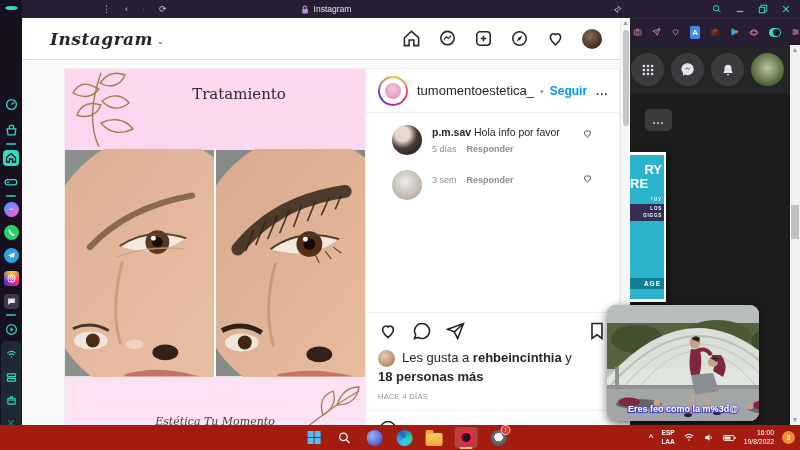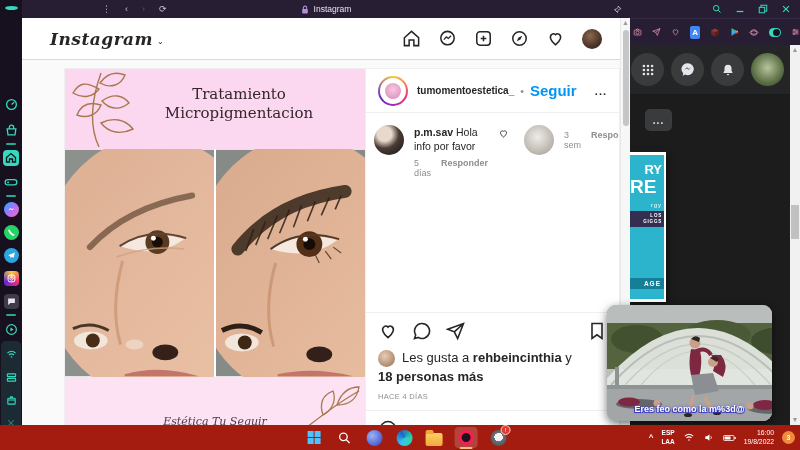--- a/index.html
+++ b/index.html
@@ -67,26 +67,26 @@
   .post-panel { flex:1; display:flex; flex-direction:column; border-left:1px solid #efefef;
                 background:#fff; min-width:0; }
   .panel-header { height:44px; flex:none; border-bottom:1px solid #efefef; display:flex;
                   align-items:center; padding:0 12px; gap:9px; }
   .ring-avatar { width:30px; height:30px; border-radius:50%; padding:2px; flex:none;
                  background:conic-gradient(#f9ce34,#ee2a7b,#6228d7,#f9ce34); }
   .ring-avatar .inner { width:100%; height:100%; border-radius:50%; background:#fff;
                         display:flex; align-items:center; justify-content:center; }
   .ring-avatar .inner i { width:16px; height:16px; border-radius:50%; font-style:normal;
                           background:radial-gradient(circle at 50% 40%, #f7c9e2, #e39ac2 70%, #c76ea3); }
-  .author { font-size:10px; font-weight:bold; color:#262626; }
+  .author { font-size:13px; font-weight:normal; color:#262626; }
   .dot-sep { color:#8e8e8e; font-size:10.5px; margin:0 -3px; }
-  .follow { font-size:15px; font-weight:bold; color:#0095f6; }
+  .follow { font-size:12px; font-weight:bold; color:#0095f6; }
   .more-btn { margin-left:auto; color:#262626; font-size:11px; font-weight:bold; letter-spacing:1px; }
 
-  .panel-comments { flex:1; padding:12px 8px 0; display:flex; gap:15px;
+  .panel-comments { flex:1; padding:12px 26px 0; display:flex; flex-direction:column; gap:15px;
                     overflow:hidden; }
   .comment { display:flex; gap:10px; }
   .c-avatar { width:30px; height:30px; border-radius:50%; flex:none; }
   .c-avatar.photo1 { background:radial-gradient(circle at 35% 30%, #e8d9cc 25%, #4a3b35 50%, #17120f); }
   .c-avatar.photo2 { background:radial-gradient(circle at 45% 40%, #efece8, #b8b2aa 70%, #8f8a82); }
   .c-main { flex:1; min-width:0; }
   .c-line1 { font-size:10.5px; color:#262626; line-height:1.35; }
   .c-line1 b { font-weight:bold; }
   .c-line2 { font-size:9px; color:#8e8e8e; margin-top:5px; display:flex; gap:10px; }
   .c-line2 .reply { font-weight:bold; }
@@ -126,33 +126,33 @@
                align-items:center; justify-content:center; color:#e4e6eb; flex:none; }
   .fb-avatar { background:radial-gradient(circle at 50% 45%, #b9c49e, #5c7046 60%, #31402a); }
   .fb-more { width:27px; height:22px; background:#3a3b3c; border-radius:5px; margin:14px 0 0 15px;
              color:#e4e6eb; display:flex; align-items:center; justify-content:center; font-size:10px;
              font-weight:bold; letter-spacing:1px; }
   .book { position:absolute; left:0; top:107px; width:36px; height:150px; background:#fdfdfb;
           padding:3px 2px 3px 0; box-shadow:2px 2px 6px rgba(0,0,0,.5); }
   .book-cover { width:100%; height:100%; background:#2cb4cd; position:relative; text-align:right;
                 color:#fff; font-weight:bold; overflow:hidden; }
   .book-t1 { font-size:13px; line-height:1.05; padding:8px 2px 0 0; }
-  .book-t2 { font-size:19px; line-height:1.05; padding-right:20px; }
+  .book-t2 { font-size:13px; line-height:1.05; padding-right:20px; }
   .book-t3 { font-size:6px; letter-spacing:1px; padding:5px 2px 0 0; font-weight:normal; }
   .book-badge { background:#332e52; color:#fff; font-size:4.5px; padding:2px 2px; margin-top:3px;
                 line-height:1.4; letter-spacing:.8px; }
   .book-ribbon { position:absolute; bottom:10px; right:0; left:0; background:#147f96; font-size:6.5px;
                  padding:2px 3px 2px 0; letter-spacing:1px; }
   .escroll { position:absolute; right:0; top:45px; width:10px; height:380px; background:#f1f1f1;
              display:flex; flex-direction:column; align-items:center; }
   .escroll .thumb { width:8px; height:34px; background:#c1c1c1; margin-top:150px; }
   .escroll .spacer { flex:1; }
 
   
-  .pip { position:absolute; left:607px; top:305px; width:165px; height:116px; border-radius:9px;
+  .pip { position:absolute; left:607px; top:305px; width:152px; height:116px; border-radius:9px;
          overflow:hidden; z-index:6; box-shadow:0 3px 10px rgba(0,0,0,.55); background:#9aa0a2; }
   .pip-sub { position:absolute; bottom:7px; left:0; right:0; text-align:center; font-size:9px;
              font-weight:bold; color:#fff;
              text-shadow:0 0 3px #4747d8, 1px 1px 0 #3a3ab8, -1px 1px 0 #3a3ab8; }
 
   
   .taskbar { position:absolute; left:0; bottom:0; width:800px; height:25px; background:#a41b10; z-index:10; }
   .tb-center { position:absolute; left:50%; top:0; transform:translateX(-47%); height:25px;
                display:flex; align-items:center; gap:11px; }
   .tb-icon { width:19px; height:19px; display:flex; align-items:center; justify-content:center; flex:none; }
@@ -329,21 +329,20 @@
           <svg class="leaf-tl" width="68" height="78" viewBox="0 0 68 78" fill="none" stroke="#a87850" stroke-width="1.4">
             <path d="M30 2 C20 30 18 55 28 76"></path>
             <path d="M28 18 C14 10 8 12 2 22 C12 28 22 26 28 18z"></path>
             <path d="M30 34 C18 30 10 34 6 44 C16 48 26 44 30 34z"></path>
             <path d="M29 12 C36 2 44 0 54 4 C50 14 40 18 29 12z"></path>
             <path d="M31 30 C42 22 52 24 58 32 C48 40 38 38 31 30z"></path>
             <path d="M30 52 C42 46 54 48 62 58 C50 64 38 62 30 52z"></path>
           </svg>
           <div class="cover-title">
             <div>Tratamiento</div>
-            <div>Micropigmentacion</div>
           </div>
 
           <div class="photos">
 
             <svg width="149" height="228" viewBox="0 0 150 228">
               <defs>
                   <linearGradient id="sk1" x1="0" y1="0" x2="1" y2="1">
                 <stop offset="0" stop-color="#dcae92"></stop>
                     <stop offset="1" stop-color="#ecc3a8"></stop>
               </linearGradient>
@@ -404,21 +403,21 @@
               <path d="M62 226 Q98 218 138 228 L62 228z" fill="#c4756a"></path>
             </svg>
           </div>
 
           <div class="cover-bottom">
             <svg class="leaf-br" width="60" height="46" viewBox="0 0 60 46" fill="none" stroke="#a87850" stroke-width="1.3">
               <path d="M6 44 C24 30 40 18 58 8"></path>
               <path d="M22 32 C18 20 22 12 32 8 C36 18 30 28 22 32z"></path>
               <path d="M36 22 C40 10 48 4 58 4 C56 16 48 22 36 22z"></path>
             </svg>
-            <div class="cover-footer">Estética Tu Seguir</div>
+            <div class="cover-footer">Estética Tu Momento</div>
           </div>
         </div>
 
         <div class="post-panel">
           <div class="panel-header">
             <div class="ring-avatar">
                 <div class="inner">
                   <i></i>
                 </div>
               </div>

